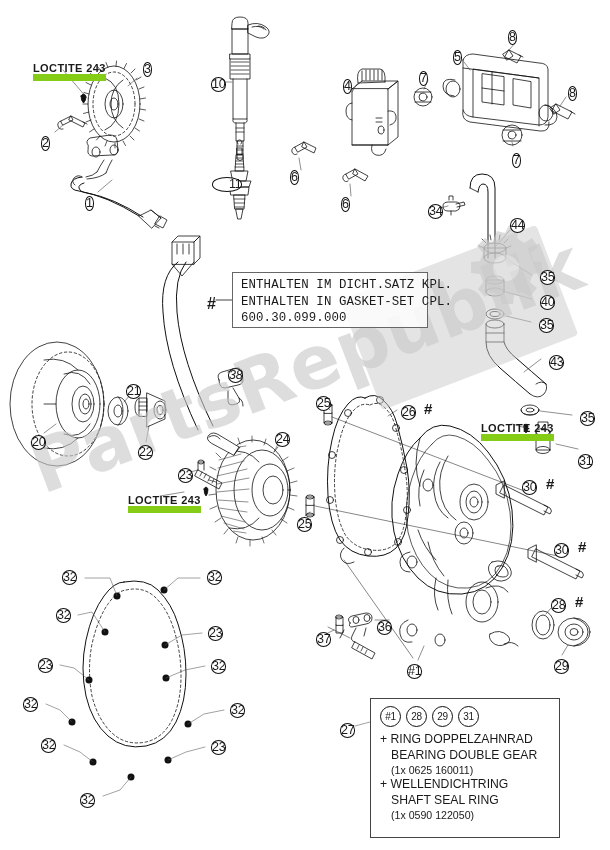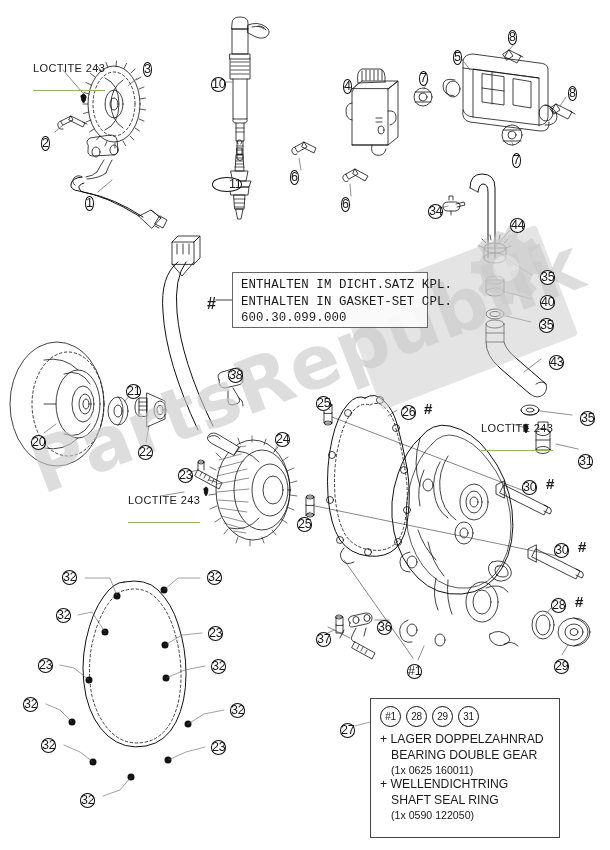--- a/index.html
+++ b/index.html
@@ -11,21 +11,21 @@
   
   .cal{position:absolute;border:1.6px solid #111;border-radius:50%;
        background:#fff;display:flex;align-items:center;justify-content:center;
        font-size:12.5px;line-height:1;letter-spacing:-0.3px;z-index:30;}
   .cal.t{width:19px;height:19px;font-size:10px;}
   .hash{position:absolute;font-size:15px;font-weight:700;z-index:30;}
 
   
   .lbl{position:absolute;font-size:11px;letter-spacing:.4px;z-index:30;
        white-space:nowrap;font-family:"Liberation Sans",sans-serif;}
-  .lbl.u{border-bottom:1px solid #84cc16;padding-bottom:16px;}
+  .lbl.u{border-bottom:7px solid #84cc16;padding-bottom:0px;font-weight:bold;}
 
   
   #notebox{position:absolute;left:232px;top:272px;width:196px;height:56px;
            border:1px solid #666;background:rgba(255,255,255,.82);
            z-index:28;padding:4px 6px 0 8px;box-sizing:border-box;font-family:Liberation Mono, monospace;}
   #notebox div{font-size:12.4px;line-height:16.5px;letter-spacing:.1px;
                white-space:nowrap;}
   #hashnote{position:absolute;left:207px;top:295px;font-size:16px;
             font-weight:700;z-index:29;}
 
@@ -653,21 +653,21 @@
     <div>600.30.099.000</div>
   </div>
 
   <div id="legend">
     <div class="row1">
       <span class="cal t">#1</span>
       <span class="cal t">28</span>
       <span class="cal t">29</span>
       <span class="cal t">31</span>
     </div>
-    <p>+ LAGER DOPPELZAHNRAD</p>
+    <p>+ RING DOPPELZAHNRAD</p>
     <p class="ind">BEARING DOUBLE GEAR</p>
     <p class="small">(1x 0625 160011)</p>
     <p>+ WELLENDICHTRING</p>
     <p class="ind">SHAFT SEAL RING</p>
     <p class="small">(1x 0590 122050)</p>
   </div>
 
   <div id="overlay">
       <div class="cal" style="left: 85px; top: 196px;">1</div>
       <div class="cal" style="left: 41px; top: 136px;">2</div>

